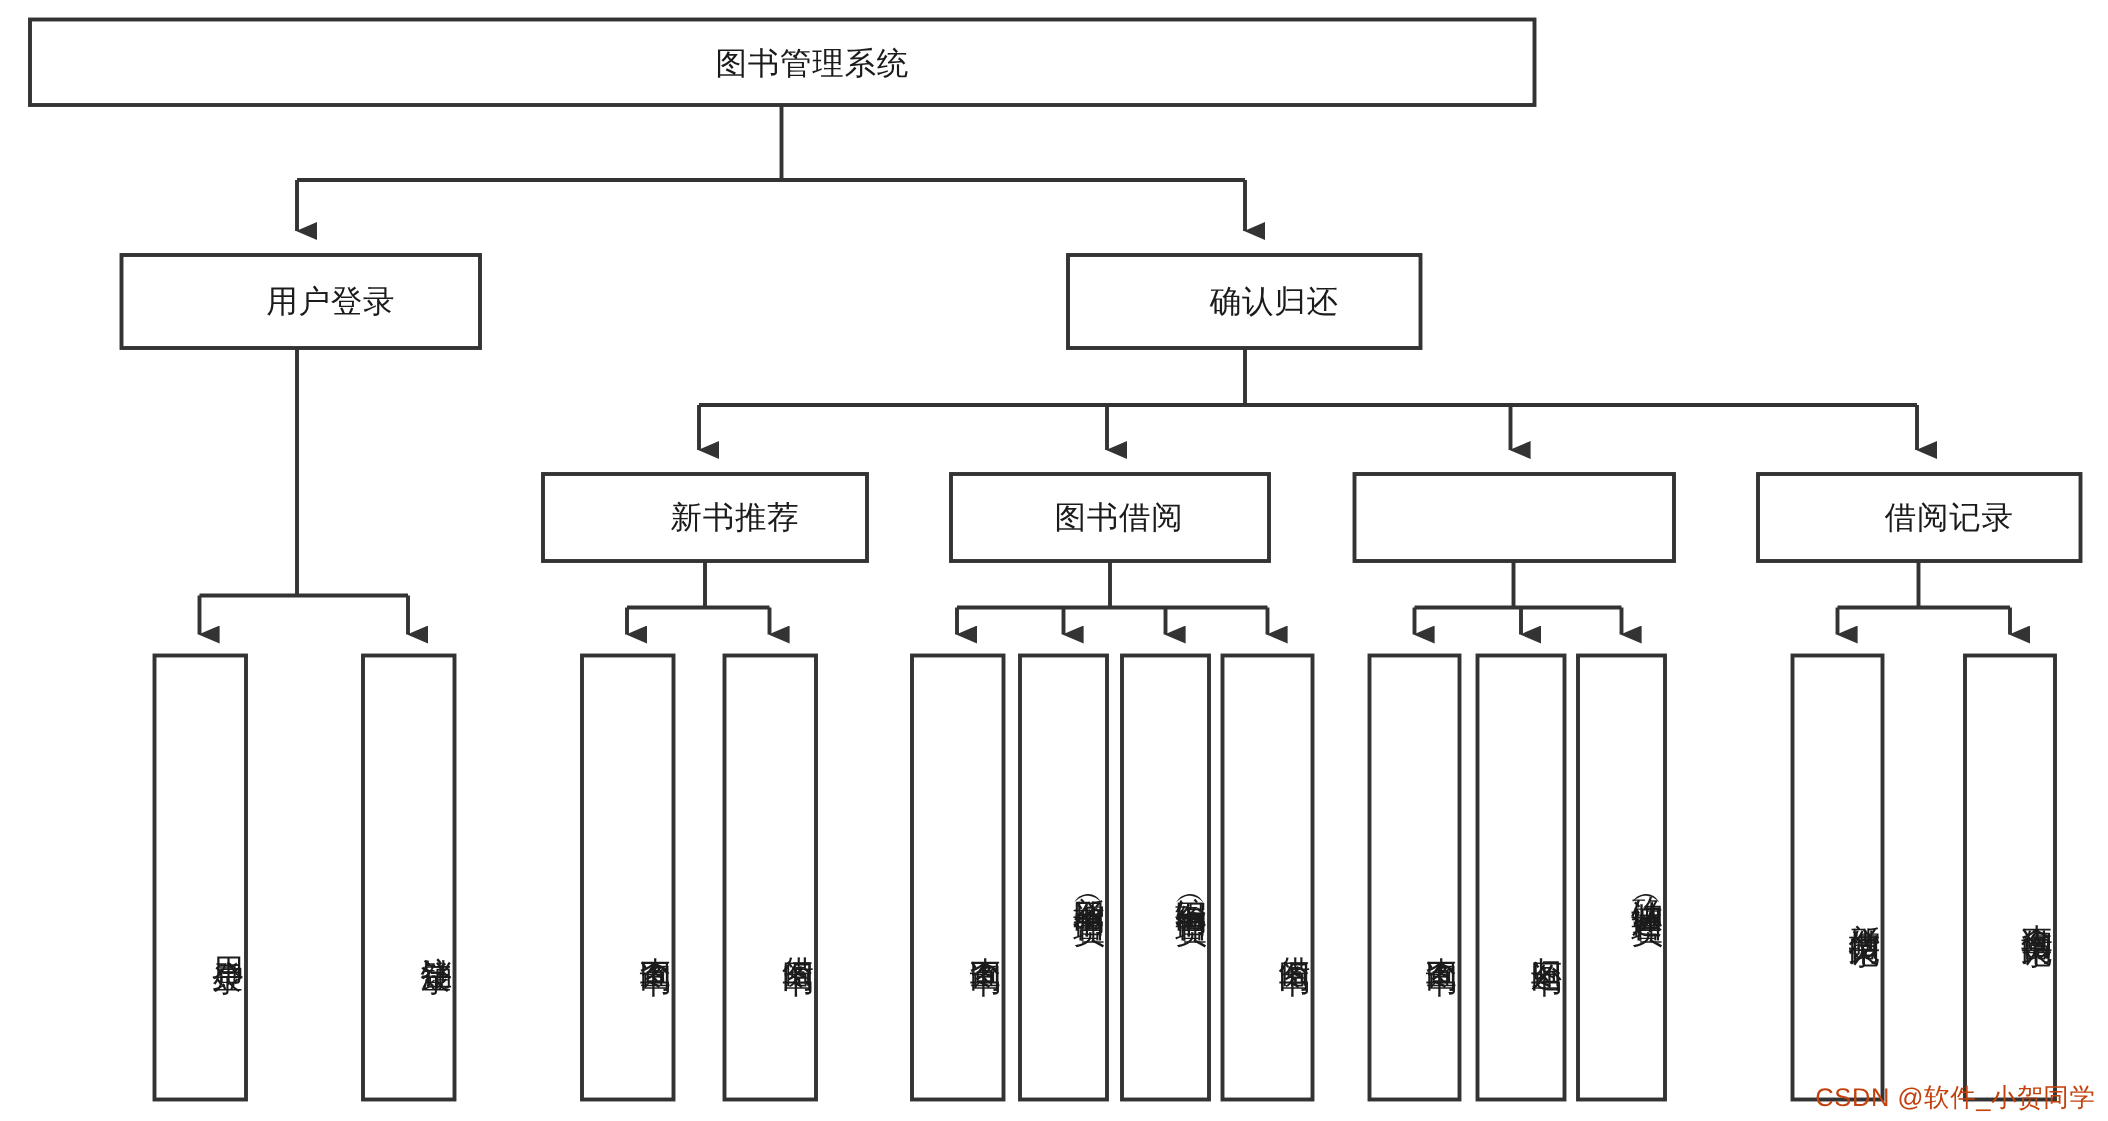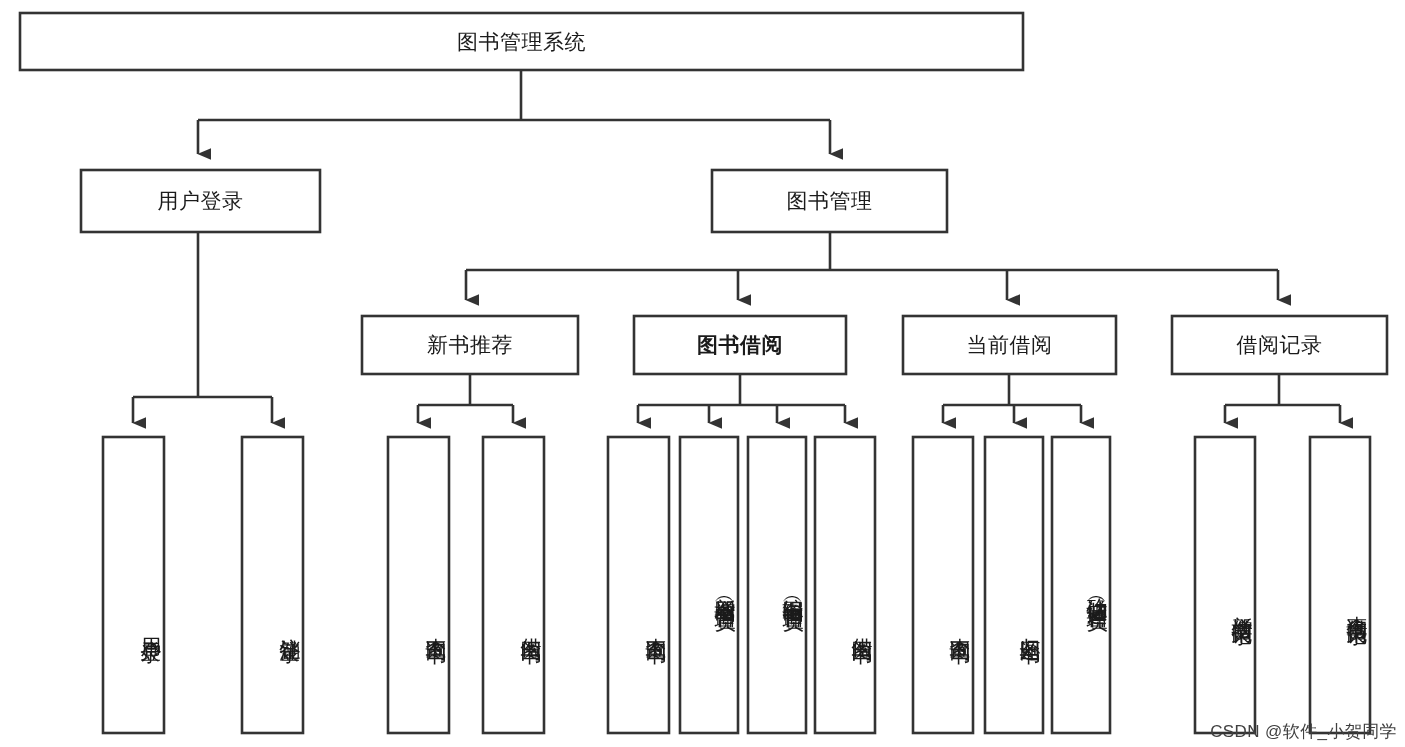--- a/index.html
+++ b/index.html
@@ -45,41 +45,42 @@
   .node-label-h {
     position: absolute;
     display: flex;
     align-items: center;
     justify-content: center;
     font-size: 21px;
     color: #1b1b1b;
     letter-spacing: 0.5px;
     white-space: nowrap;
     pointer-events: none;
+    padding-left: 20px;
   }
   .node-label-v {
     position: absolute;
     display: flex;
     align-items: flex-start;
     justify-content: center;
     font-size: 21px;
     color: #1b1b1b;
     writing-mode: vertical-rl;
     text-orientation: upright;
     line-height: 1.28;
     letter-spacing: 2px;
     white-space: nowrap;
     pointer-events: none;
   }
   .watermark {
     position: absolute;
     right: 8px;
     bottom: 4px;
     font-size: 17px;
-    color: #404040;
+    color: #c2410c;
     letter-spacing: 0.4px;
     white-space: nowrap;
     user-select: none;
   }
 </style>
 </head>
 <body>
 
 <div id="diagram-root">
 
@@ -169,25 +170,24 @@
     <rect class="node-box" x="985" y="437" width="58" height="296"></rect>
     <rect class="node-box" x="1052" y="437" width="58" height="296"></rect>
 
     <rect class="node-box" x="1195" y="437" width="60" height="296"></rect>
     <rect class="node-box" x="1310" y="437" width="60" height="296"></rect>
   </svg>
 
   <div class="node-label-h" style="left:20px;  top:13px;  width:1003px; height:57px;">图书管理系统</div>
 
   <div class="node-label-h" style="left:81px;  top:170px; width:239px; height:62px;">用户登录</div>
-  <div class="node-label-h" style="left:712px; top:170px; width:235px; height:62px;">图书管理</div>
+  <div class="node-label-h" style="left:712px; top:170px; width:235px; height:62px;">确认归还</div>
 
   <div class="node-label-h" style="left:362px; top:316px; width:216px; height:58px;border-radius:29px;">新书推荐</div>
-  <div class="node-label-h" style="left:634px; top:316px; width:212px; height:58px;font-weight:bold;">图书借阅</div>
-  <div class="node-label-h" style="left:903px; top:316px; width:213px; height:58px;">当前借阅</div>
+  <div class="node-label-h" style="left:620px; top:316px; width:212px; height:58px;">图书借阅</div>
   <div class="node-label-h" style="left:1172px; top:316px; width:215px; height:58px;font-family:Liberation Mono, monospace;">借阅记录</div>
 
   <div class="node-label-v" style="left:103px; top:517px; width:61px; height:216px;">用户登录</div>
   <div class="node-label-v" style="left:242px; top:517px; width:61px; height:216px;">注销登录</div>
 
   <div class="node-label-v" style="left:388px; top:517px; width:61px; height:216px;">查询图书</div>
   <div class="node-label-v" style="left:483px; top:517px; width:61px; height:216px;">借阅图书</div>
 
   <div class="node-label-v" style="left:608px; top:517px; width:61px; height:216px;">查询图书</div>
   <div class="node-label-v" style="left:680px; top:447px; width:58px; height:286px;">新增图书（管理员）</div>

